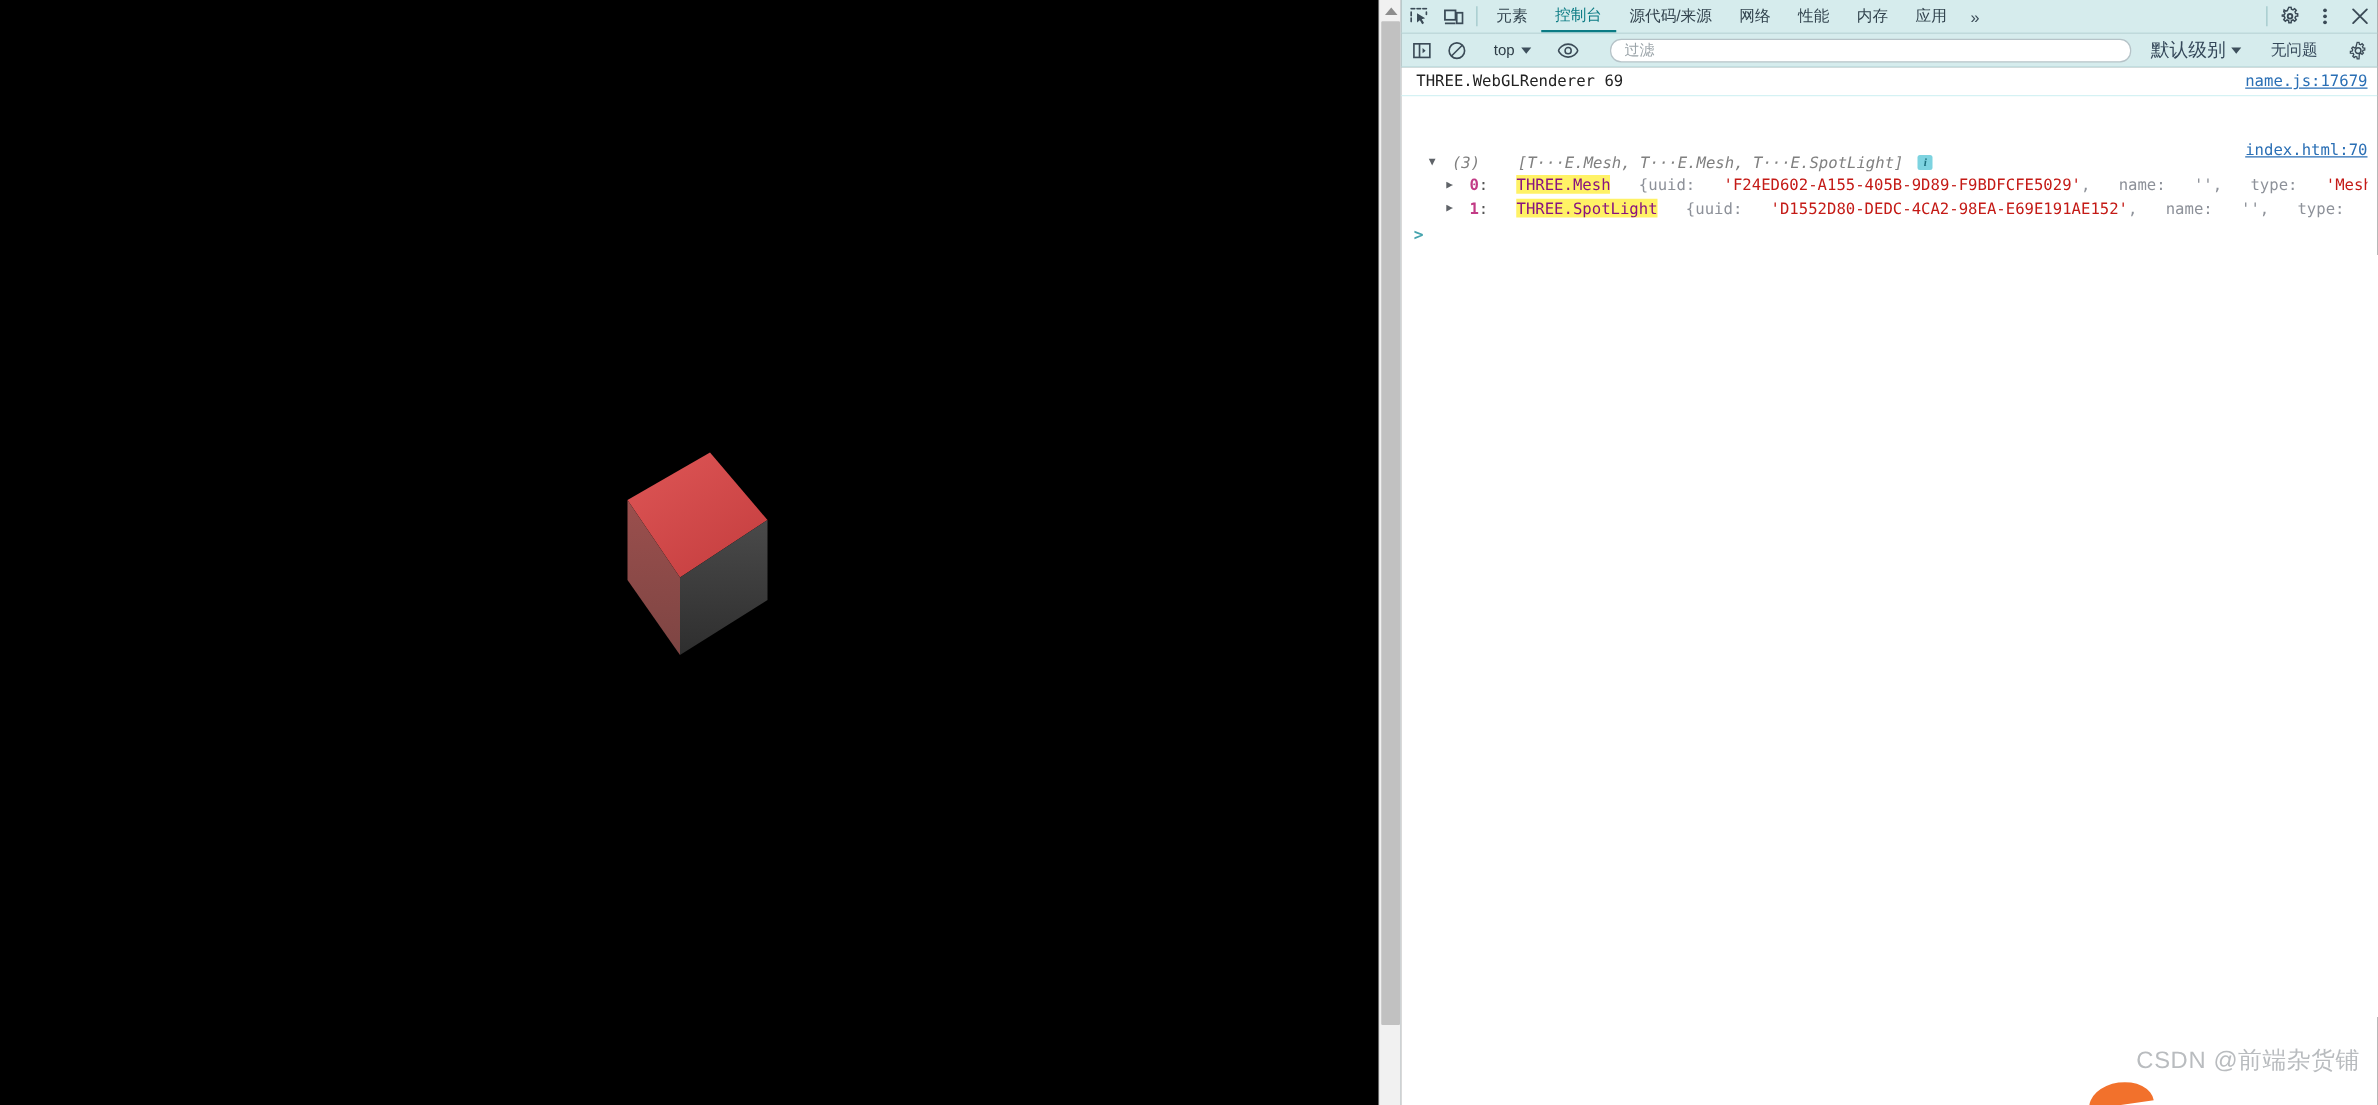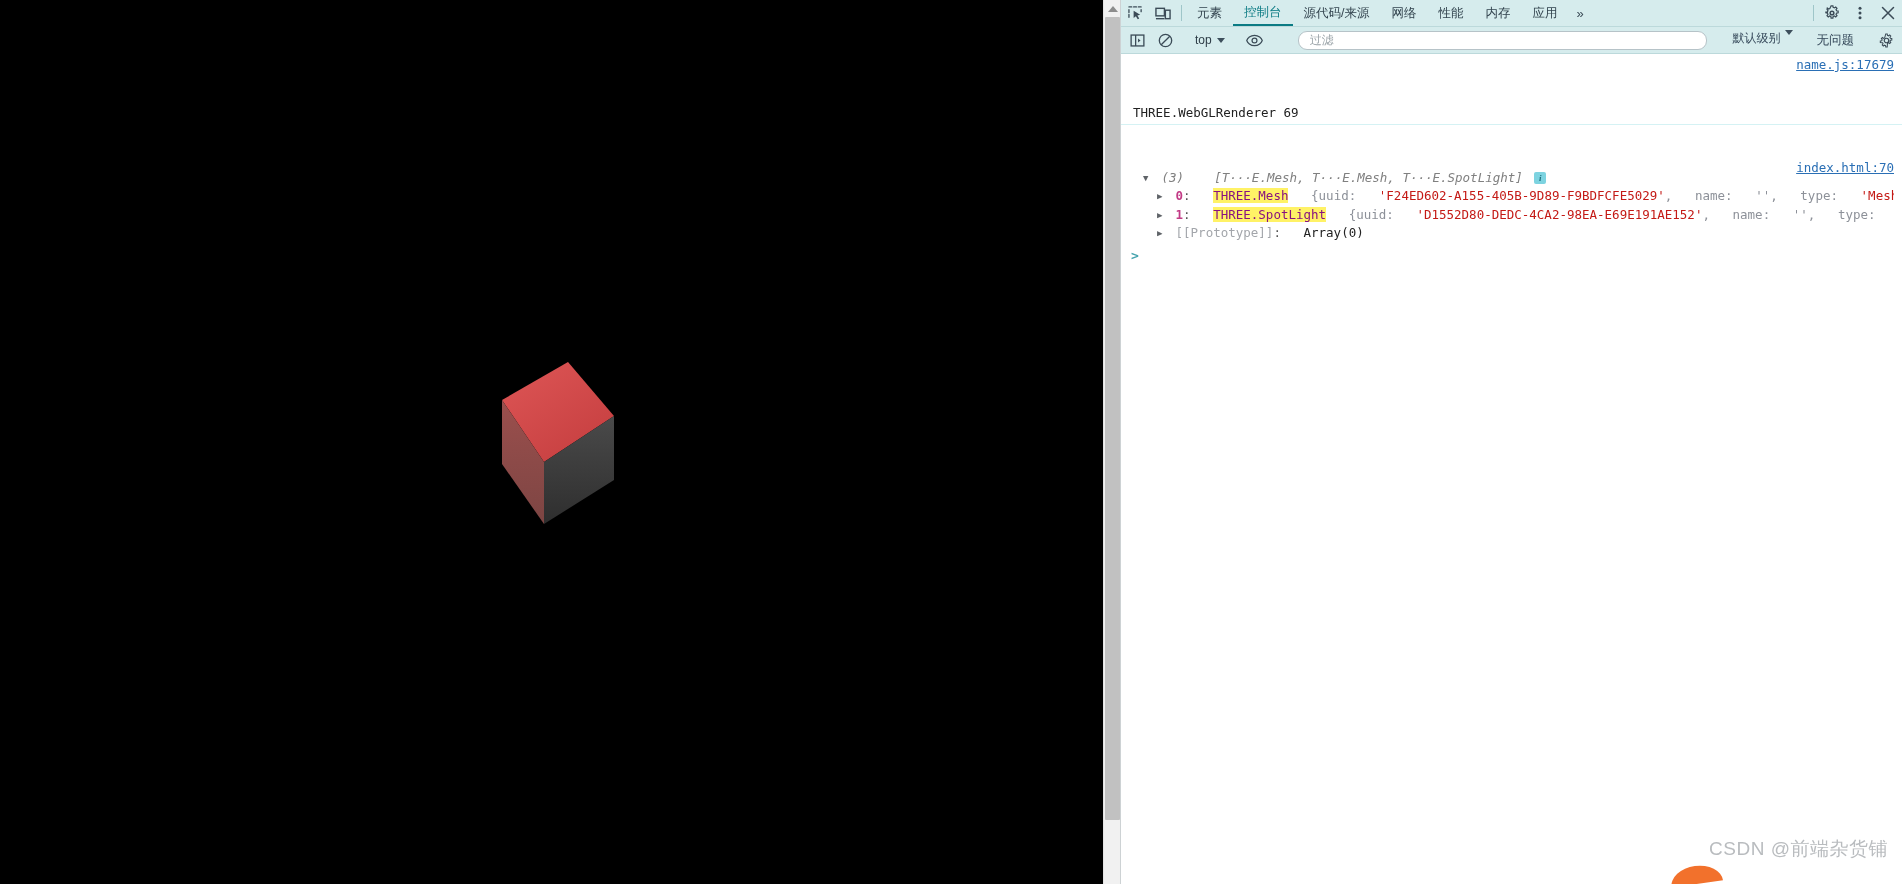--- a/index.html
+++ b/index.html
@@ -153,46 +153,46 @@
   }
   .caret {
     width: 0; height: 0;
     border-left: 4px solid transparent;
     border-right: 4px solid transparent;
     border-top: 5px solid #3d4f5c;
   }
   .filter-box {
     flex: 1 1 auto;
     height: 19px;
-    margin: 0 20px;
+    margin: 0 10px;
     background: #ffffff;
     border: 1px solid #b6c3c8;
     border-radius: 9px;
     display: flex;
     align-items: center;
     padding: 0 9px;
     min-width: 60px;
   }
   .filter-box input {
     border: none;
     outline: none;
     background: transparent;
     width: 100%;
     font-size: 12px;
     font-family: "Liberation Sans", sans-serif;
     color: #333;
   }
   .filter-box input::placeholder { color: #9aa3a8; }
   .level-select {
-    display: flex; gap: 4px;
+    display: flex; align-items: center; gap: 4px;
     padding: 0 6px;
     height: 21px;
     cursor: pointer;
     white-space: nowrap;
-    font-size: 12px;
+    font-size: 15px;
     flex: none;
   }
   .issues-label {
     padding: 0 9px;
     white-space: nowrap;
     font-size: 12.5px;
     cursor: pointer;
     flex: none;
   }
 
@@ -209,21 +209,21 @@
   }
   .msg-row {
     position: relative;
     min-height: 22px;
     padding: 5px 8px 4px 12px;
     border-bottom: 1px solid #d5f2f4;
     white-space: nowrap;
     overflow: hidden;
   }
   .msg-row.no-border { border-bottom: none; }
-  .msg-text { display: inline-block; margin-top: 48px; }
+  .msg-text { display: inline-block; }
   .src-link {
     position: absolute;
     right: 8px;
     top: 5px;
     color: #2a6fb5;
     text-decoration: underline;
     cursor: pointer;
     font-family: "DejaVu Sans Mono", "Liberation Mono", monospace;
     font-size: 12.5px;
   }
@@ -520,26 +520,20 @@
           <span class="key">name</span><span class="key">:</span>
           <span>&nbsp;</span>
           <span class="key">''</span><span class="key">,</span>
           <span>&nbsp;</span>
           <span class="key">type</span><span class="key">:</span>
           <span>&nbsp;</span>
           
         </div>
 
 
-        <div class="group-row" style="padding-left:24px;">
-          <span class="twisty">▶</span>
-          <span class="proto">[[Prototype]]</span><span class="punct">:</span>
-          <span>&nbsp;</span>
-          <span class="proto-val">Array(0)</span>
-        </div>
       </div>
 
       <div class="prompt-row">
         <span class="prompt-chevron">&gt;</span>
       </div>
 
       <div class="orange-blob"></div>
       <div class="watermark">CSDN @前端杂货铺</div>
     </div>
 

